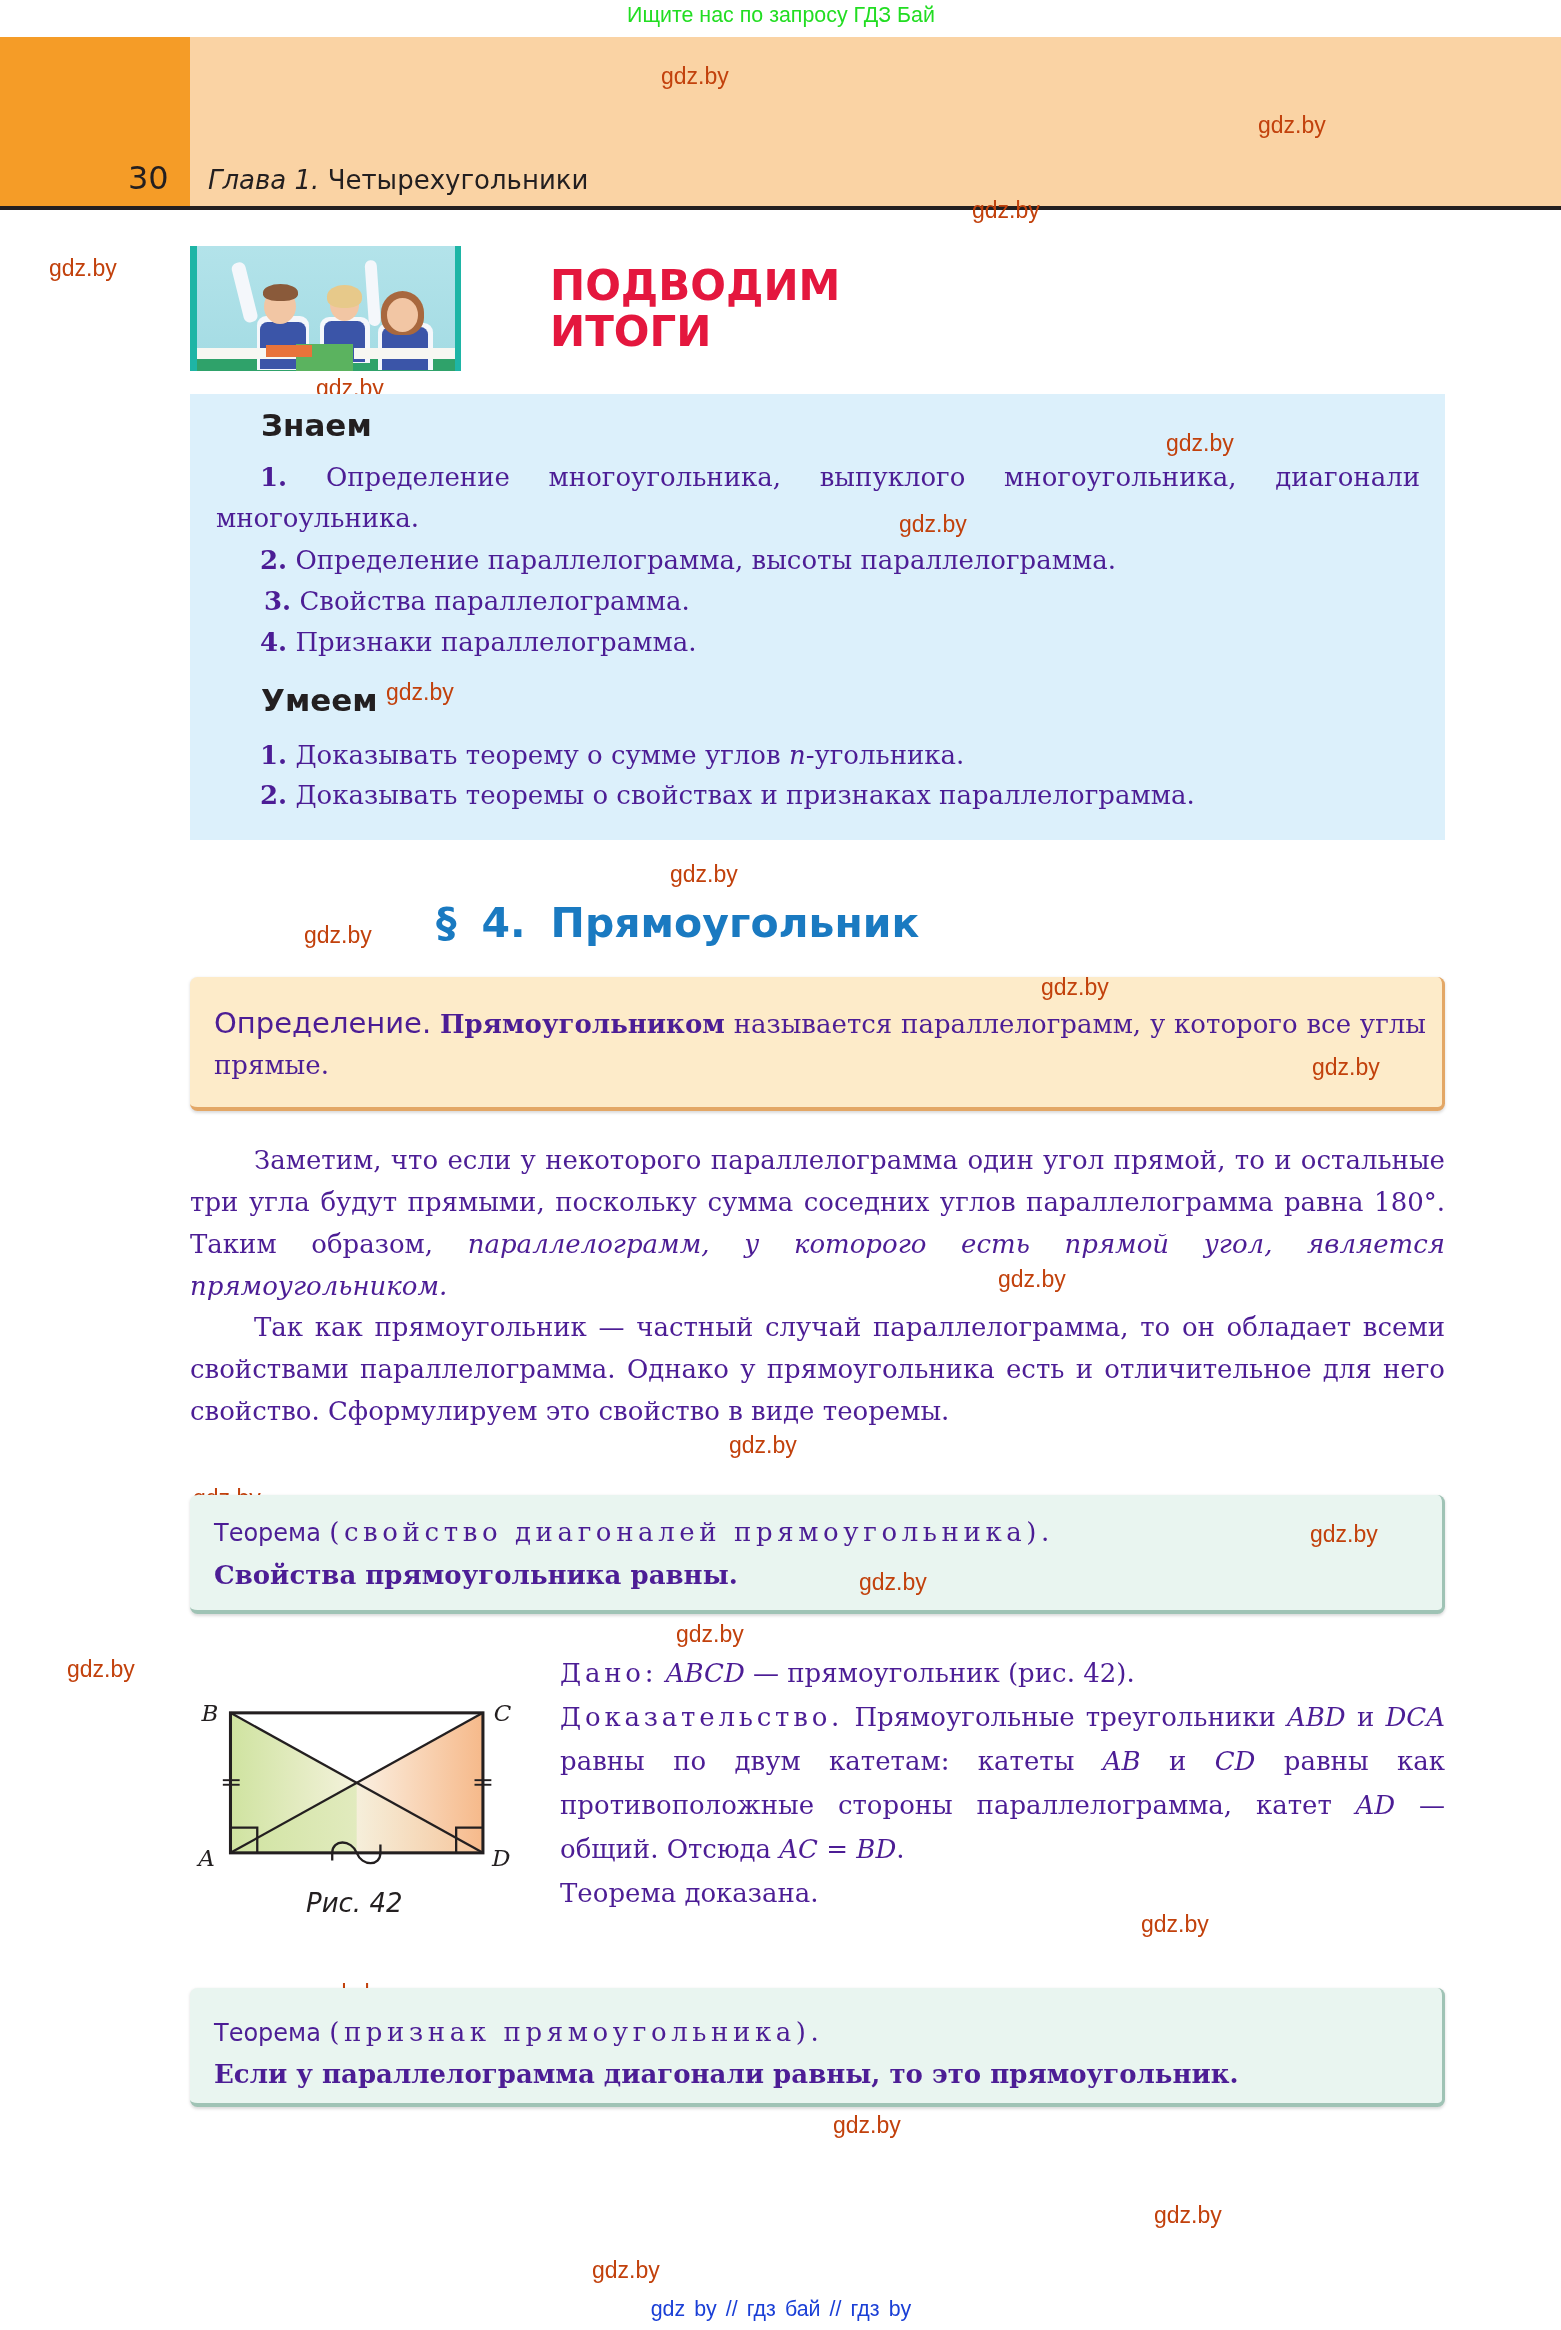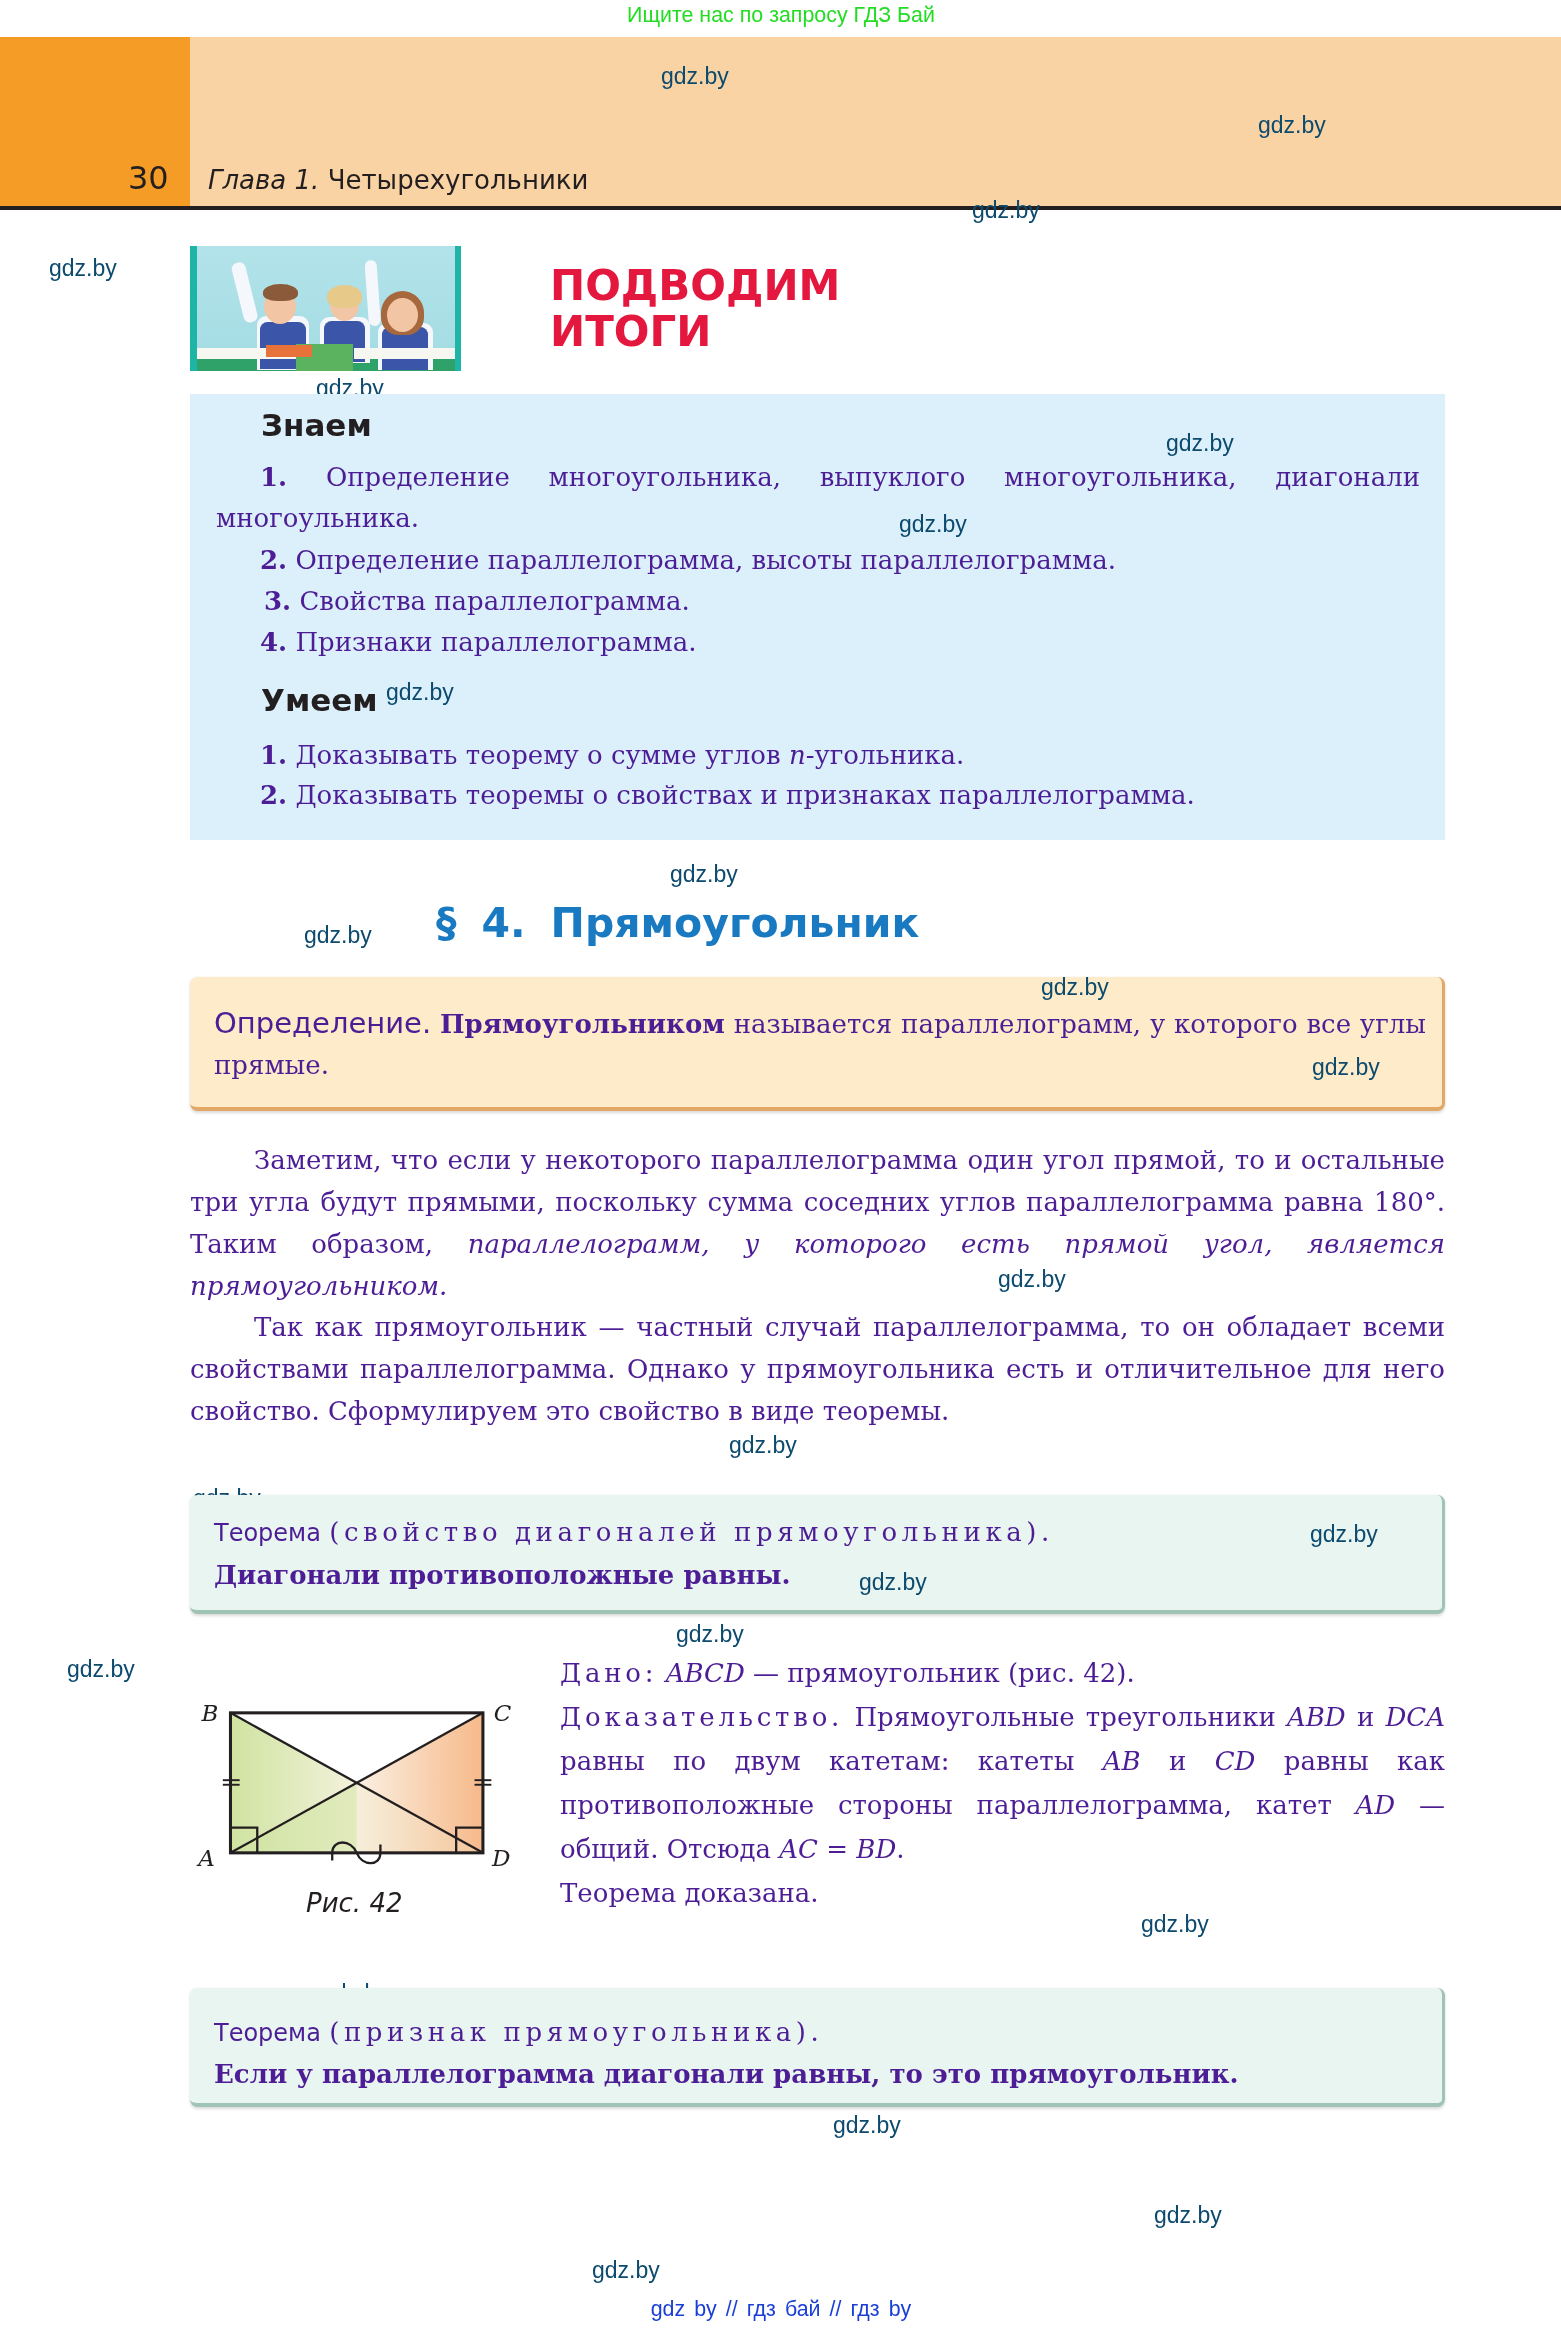--- a/index.html
+++ b/index.html
@@ -13,21 +13,21 @@
 
   
   .header-band { left: 0; top: 37px; width: 1562px; height: 171px; background: #fad3a4; }
   .header-orange { left: 0; top: 37px; width: 190px; height: 171px; background: #f59c27; }
   .header-line { left: 0; top: 206px; width: 1562px; height: 3.8px; background: #231f20; }
   .page-num { left: 128px; top: 159px; font-family: "DejaVu Sans", sans-serif; font-size: 32px; color: #231f20; }
   .chapter { left: 208px; top: 165px; font-family: "DejaVu Sans", sans-serif; font-size: 26px; color: #231f20; }
   .chapter i { font-style: italic; }
 
   
-  .wm { font-family: "Liberation Sans", sans-serif; font-size: 23px; color: #0c4a6e; white-space: nowrap; }
+  .wm { font-family: "Liberation Sans", sans-serif; font-size: 23px; color: #c2410c; white-space: nowrap; }
 
   
   .illus { left: 190px; top: 246px; width: 271px; height: 125px; background: #aee0e6; border-left: 7.6px solid #1eb5a6; border-right: 6.1px solid #1eb5a6; overflow: hidden; }
   .illus .board { position: absolute; left: 0; top: 0; width: 100%; height: 100%; background: linear-gradient(#b3e3ea, #a3dbe3); }
   .illus .floor { position: absolute; left: 0; bottom: 0; width: 100%; height: 17px; background: #2fa26a; }
   .kid { position: absolute; }
   .kid .head { position: absolute; border-radius: 50%; background: #f2c6a4; }
   .kid .hair { position: absolute; border-radius: 50% 50% 40% 40%; }
   .kid .vest { position: absolute; background: #3b55a8; border-radius: 7.6px 7.6px 0 0; }
   .kid .shirt { position: absolute; background: #f4f7fb; }
@@ -178,21 +178,21 @@
 </div>
 <div class="abs wm" style="left:729px;top:1432px;">gdz.by</div>
 
 <div class="abs wm" style="left:193px;top:1485px;">gdz.by</div>
 <div class="abs thm-box" style="top:1495px;height:119px;"></div>
 <div class="abs body-text" style="left:214px;top:1512px;">
   <span class="thm-label">Теорема</span>
   <span class="spaced">(свойство диагоналей прямоугольника).</span>
 </div>
 <div class="abs wm" style="left:1310px;top:1521px;">gdz.by</div>
-<div class="abs body-text" style="left:214px;top:1555px;font-weight:bold;">Диагонали противоположные равны.</div>
+<div class="abs body-text" style="left:214px;top:1555px;font-weight:bold;">Свойства прямоугольника равны.</div>
 <div class="abs wm" style="left:859px;top:1569px;">gdz.by</div>
 
 <div class="abs wm" style="left:676px;top:1621px;">gdz.by</div>
 <div class="abs wm" style="left:67px;top:1656px;">gdz.by</div>
 <svg class="abs fig" viewBox="0 0 460 400">
   <defs>
     <linearGradient id="gLeft" x1="0" y1="0" x2="1" y2="0">
       <stop offset="0" stop-color="#cfe3a0"></stop>
       <stop offset="1" stop-color="#f4f2dc"></stop>
     </linearGradient>

